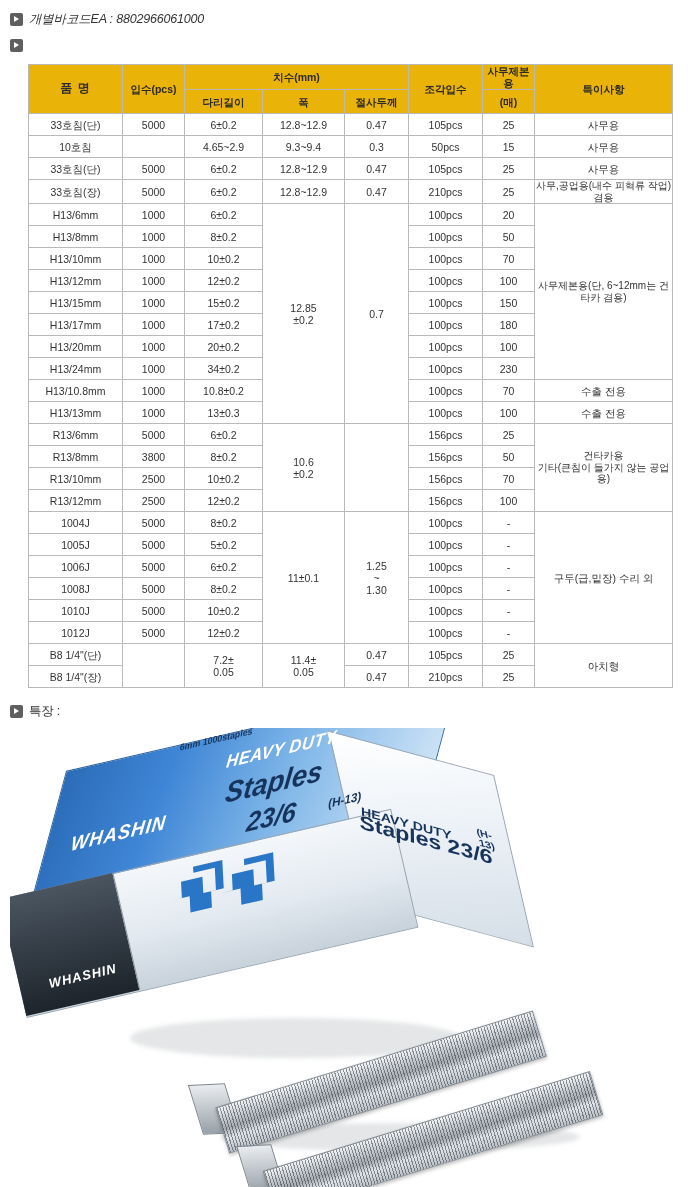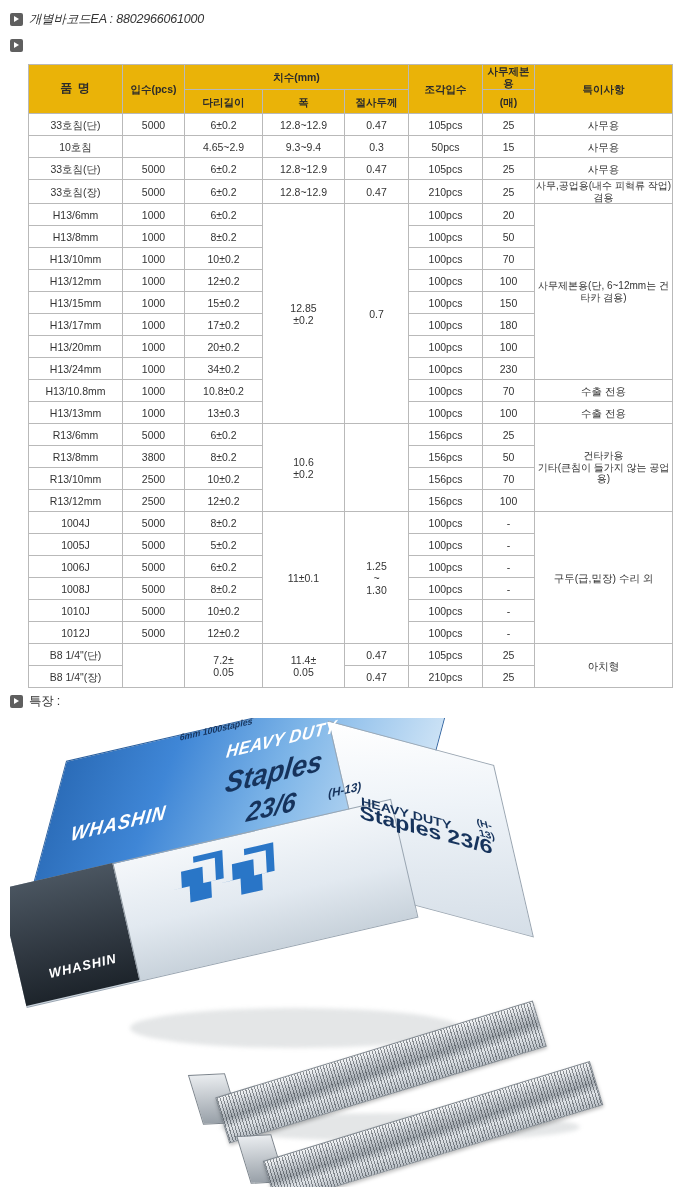--- a/index.html
+++ b/index.html
@@ -551,21 +551,21 @@
         <tr>
           <td>B8 1/4"(장)</td>
           <td>0.47</td>
           <td>210pcs</td>
           <td>25</td>
         </tr>
       </tbody>
     </table>
   </div>
 
-  <div class="head-row" style="">
+  <div class="head-row" style="margin-top:10px;">
     <span class="bullet"></span>
     <span class="head-text">특장 :</span>
   </div>
 
   <div class="photo-wrap">
     <div class="photo">
 
       <div class="shadow" style="left:120px;top:290px;width:330px;height:40px;"></div>
       <div class="shadow" style="left:210px;top:395px;width:360px;height:28px;"></div>
 

